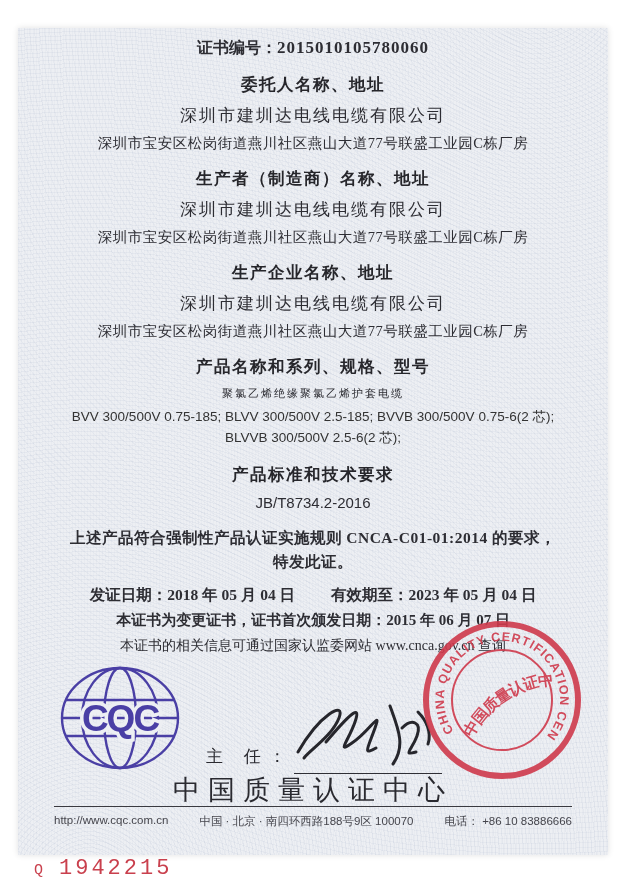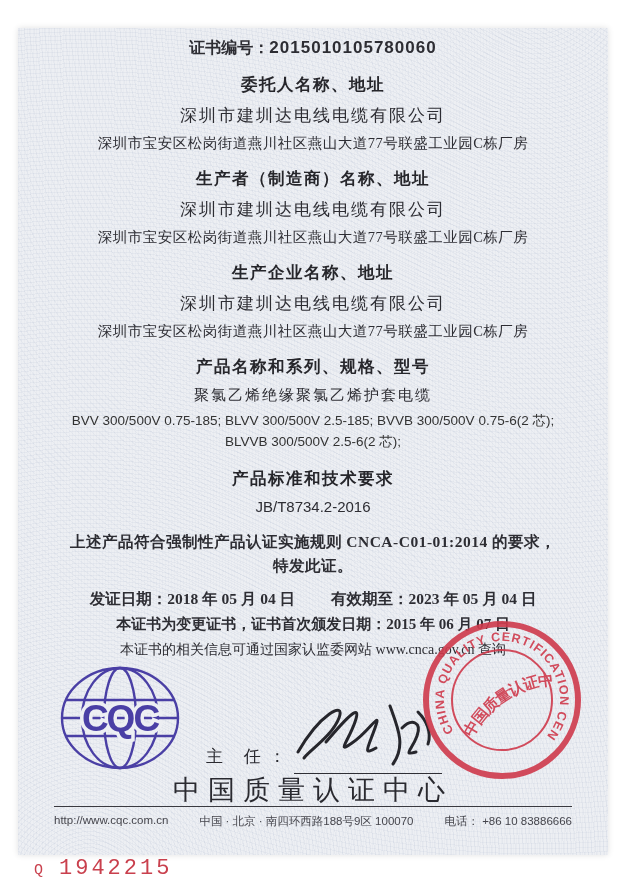--- a/index.html
+++ b/index.html
@@ -15,27 +15,27 @@
       #edeff3;
     box-shadow:0 0 6px rgba(0,0,0,.12);
   }
 
   .header { display:flex; align-items:center; padding-top:28px; height:108px; }
   .ccc-wrap { width:104px; margin-left:40px; flex:0 0 auto; }
   .title { flex:1; text-align:center; font-family:"Liberation Sans","DejaVu Sans",sans-serif;
            font-size:26px; font-weight:700; letter-spacing:2px; color:#26262b; padding-right:14px; }
 
   .certno { text-align:center; margin-top:10px; font-weight:700; font-size:16px; }
-  .certno .num { font-family:Liberation Sans, sans-serif; font-size:17px; letter-spacing:1px; }
+  .certno .num { font-family:Liberation Serif, serif; font-size:17px; letter-spacing:1px; }
 
   .sec { text-align:center; }
   .sec-heading { margin-top:15px; font-size:16.5px; font-weight:700; letter-spacing:1.5px; color:#26262b; }
   .company { margin-top:8px; font-size:17px; letter-spacing:2px; }
   .addr { margin-top:7px; font-size:14.5px; letter-spacing:.5px; }
-  .product-name { margin-top:8px; font-size:15px; letter-spacing:2px; }
+  .product-name { margin-top:8px; font-size:11px; letter-spacing:2px; }
   .models { margin-top:6px; font-size:13.5px; line-height:1.55; padding:0 52px;
             font-family:"Liberation Sans","DejaVu Sans",sans-serif; color:#333; }
   .standard-val { margin-top:8px; font-size:15px; font-family:"Liberation Sans","DejaVu Sans",sans-serif; }
 
   .statement { margin-top:15px; text-align:center; font-weight:700; font-size:15.5px; line-height:1.55; letter-spacing:.5px; }
   .dates { margin-top:11px; text-align:center; font-weight:700; font-size:15.5px; }
   .dates .gap { display:inline-block; width:36px; }
   .note-bold { margin-top:13px; text-align:center; font-weight:700; font-size:15px; letter-spacing:.5px; }
   .note-bold2 { margin-top:5px; text-align:center; font-weight:700; font-size:15px; }
   .note { margin-top:7px; text-align:center; font-size:14px; }

